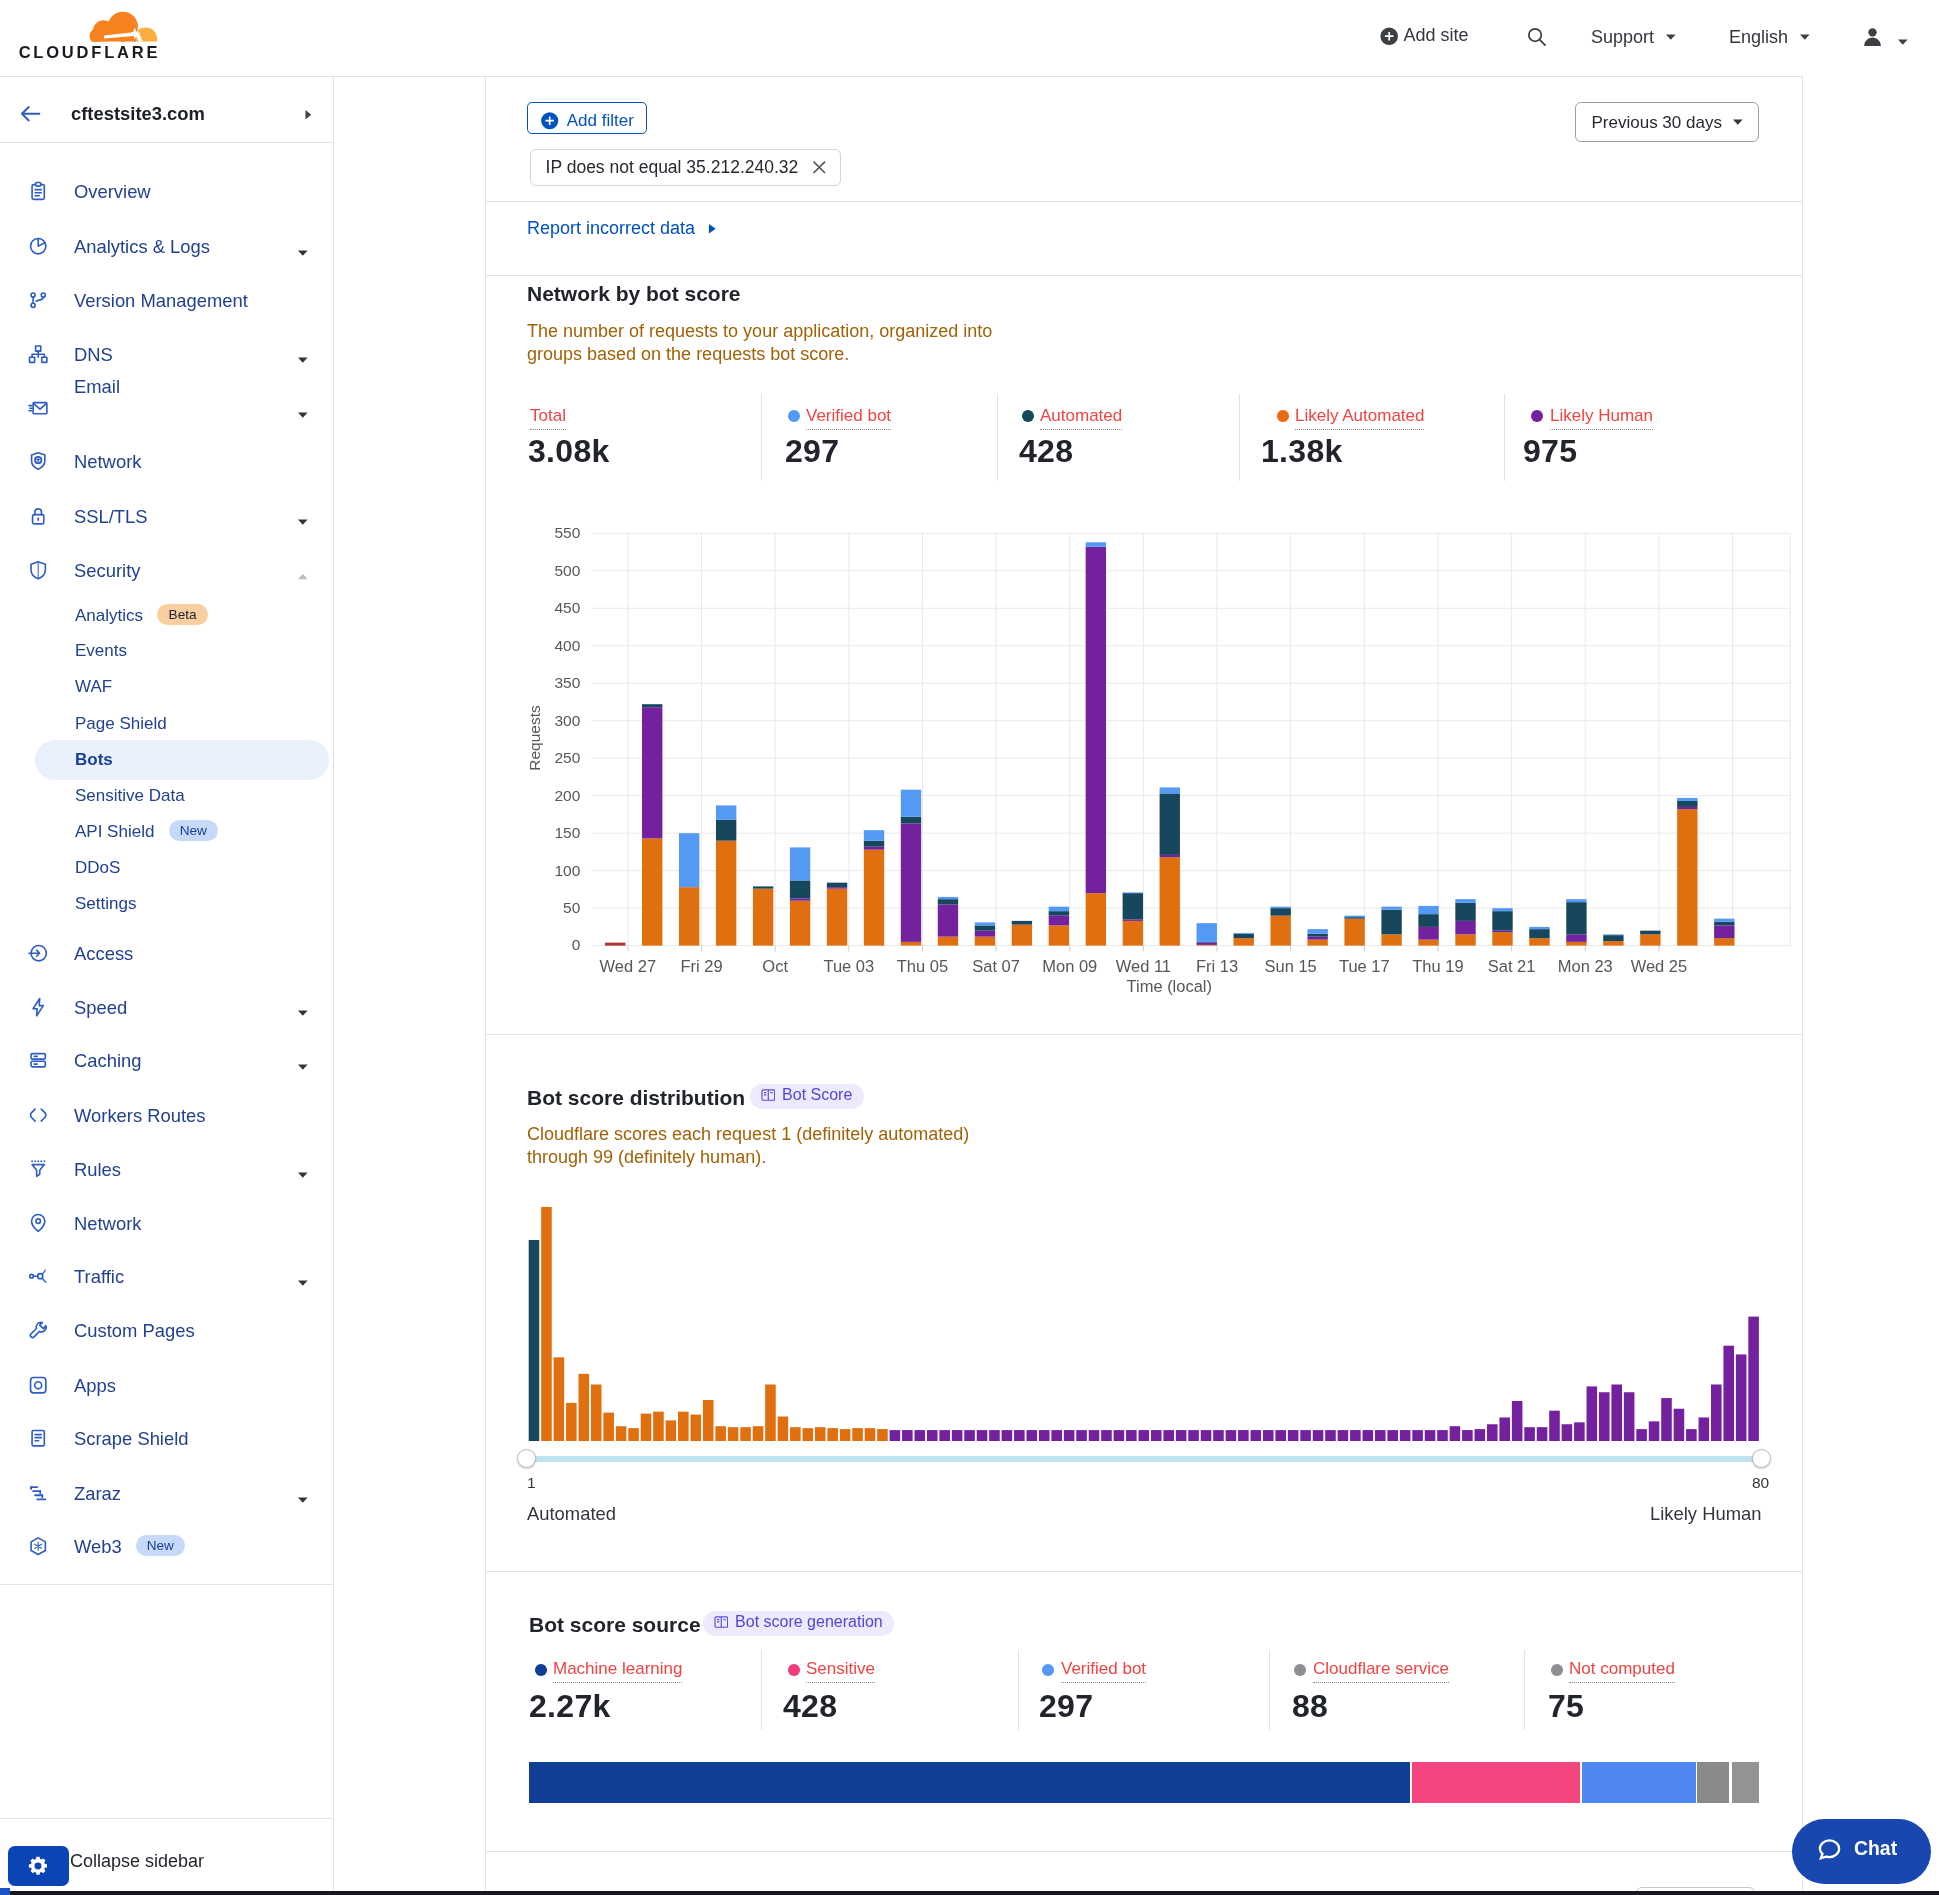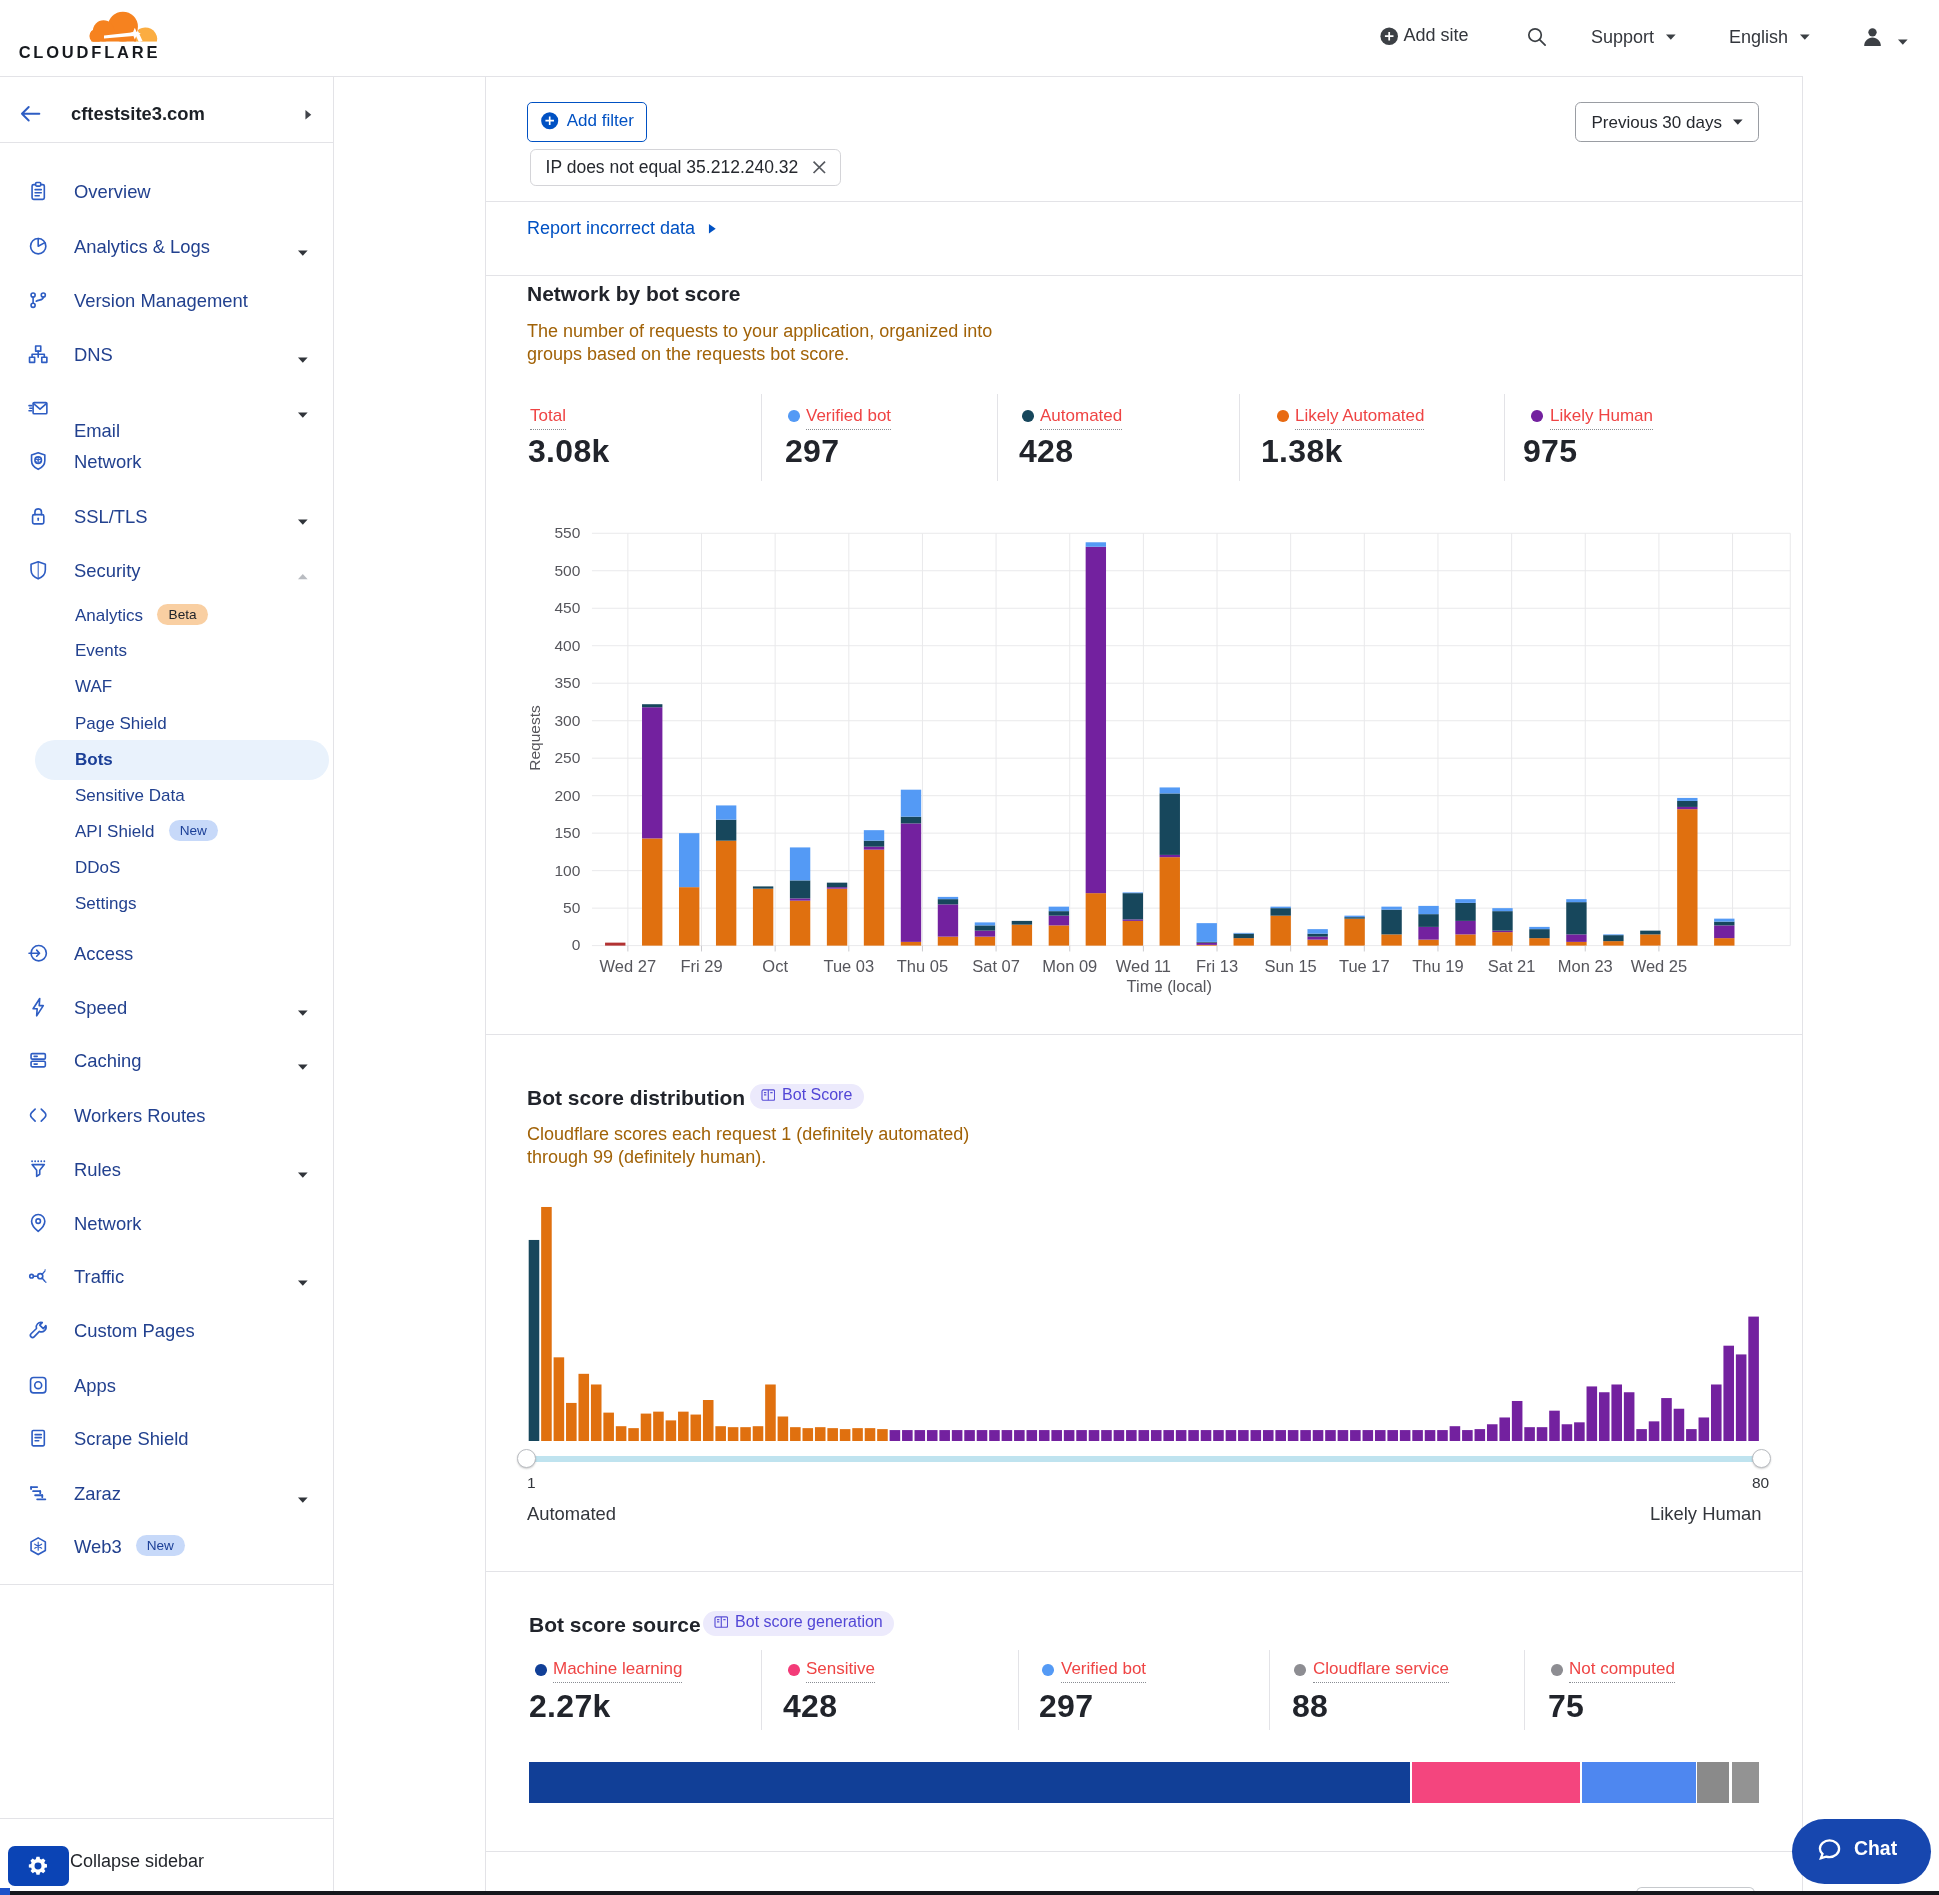--- a/index.html
+++ b/index.html
@@ -102,21 +102,21 @@
     </svg></span>
 <span class="abs ntxt" style="left:74px;top:344px">DNS</span>
 <span class="abs" style="left:297px;top:350px"><svg width="11.6" height="7.8" viewBox="0 0 12 8">
       <path d="M1 1.5 6 7 11 1.5Z" fill="#30343a"></path>
     </svg></span>
 <span class="abs" style="left:28px;top:398px"><svg width="20.4" height="20.4" viewBox="0 0 20 20" fill="none" stroke="#2e5dc3" stroke-width="1.6" stroke-linecap="round" stroke-linejoin="round">
       <rect x="5" y="4.5" width="13.5" height="11" rx="1"></rect>
       <path d="M5.5 5.5 11.8 11 18 5.5"></path>
       <path d="M1 7.5h2.5M1.8 10h2.2M1 12.5h2.5"></path>
     </svg></span>
-<span class="abs ntxt" style="left:74px;top:420px">Email</span>
+<span class="abs ntxt" style="left:74px;top:376px">Email</span>
 <span class="abs" style="left:297px;top:405px"><svg width="11.6" height="7.8" viewBox="0 0 12 8">
       <path d="M1 1.5 6 7 11 1.5Z" fill="#30343a"></path>
     </svg></span>
 <span class="abs" style="left:28px;top:451px"><svg width="20.4" height="20.4" viewBox="0 0 20 20" fill="none" stroke="#2e5dc3" stroke-width="1.6" stroke-linecap="round" stroke-linejoin="round">
       <path d="M10 1.8 16.5 4v5.5c0 4.2-2.8 6.8-6.5 8.5-3.7-1.7-6.5-4.3-6.5-8.5V4Z"></path>
       <circle cx="10" cy="9" r="3.2"></circle>
       <path d="M10 6.5v5M7.8 7.8l4.4 2.4M12.2 7.8l-4.4 2.4" stroke-width="1"></path>
     </svg></span>
 <span class="abs ntxt" style="left:74px;top:451px">Network</span>
 <span class="abs" style="left:28px;top:506px"><svg width="20.4" height="20.4" viewBox="0 0 20 20" fill="none" stroke="#2e5dc3" stroke-width="1.6" stroke-linecap="round" stroke-linejoin="round">
@@ -234,21 +234,21 @@
       <path d="M10.3 2h3.4l.5 2.4 1.5.6 2-1.3 2.4 2.4-1.3 2 .6 1.5 2.4.5v3.4l-2.4.5-.6 1.5 1.3 2-2.4 2.4-2-1.3-1.5.6-.5 2.4h-3.4l-.5-2.4-1.5-.6-2 1.3-2.4-2.4 1.3-2-.6-1.5L2 13.7v-3.4l2.4-.5.6-1.5-1.3-2 2.4-2.4 2 1.3 1.5-.6Z M12 8.2a3.8 3.8 0 1 0 0 7.6 3.8 3.8 0 0 0 0-7.6Z" fill-rule="evenodd"></path>
     </svg></div>
 <span class="abs" style="left:70px;top:1851px;font-size:18px;color:#23262c">Collapse sidebar</span>
 <div class="abs" style="left:485px;top:76px;height:1819px;border-left:1px solid #e3e3e7"></div>
 <div class="abs" style="left:1802px;top:76px;height:1819px;border-left:1px solid #e3e3e7"></div>
 <div class="abs" style="left:486px;top:201px;width:1316px;border-top:1px solid #e3e3e7"></div>
 <div class="abs" style="left:486px;top:275px;width:1316px;border-top:1px solid #e3e3e7"></div>
 <div class="abs" style="left:486px;top:1034px;width:1316px;border-top:1px solid #e3e3e7"></div>
 <div class="abs" style="left:486px;top:1571px;width:1316px;border-top:1px solid #e3e3e7"></div>
 <div class="abs" style="left:486px;top:1851px;width:1316px;border-top:1px solid #e3e3e7"></div>
-<div class="abs" style="left:527px;top:102px;width:120px;height:40px;border:1px solid #0051c3;border-radius:4.9px;color:#0051c3;font-size:17px;padding:7.8px 0 0 11.6px"><svg width="19.4" height="19.4" viewBox="0 0 20 20" style="vertical-align:-4.9px;margin-right:7.8px">
+<div class="abs" style="left:527px;top:102px;width:120px;height:32px;border:1px solid #0051c3;border-radius:4.9px;color:#0051c3;font-size:17px;padding:7.8px 0 0 11.6px"><svg width="19.4" height="19.4" viewBox="0 0 20 20" style="vertical-align:-4.9px;margin-right:7.8px">
       <circle cx="10" cy="10" r="8.8" fill="#0051c3"></circle>
       <path d="M10 5.6v8.8M5.6 10h8.8" stroke="#fff" stroke-width="1.7"></path>
     </svg>Add filter</div>
 <div class="abs" style="left:530px;top:149px;height:37px;border:1px solid #d4d4d8;border-radius:5.8px;color:#26292f;font-size:17.5px;padding:6.8px 13.6px 0 14.6px;white-space:nowrap">IP does not equal 35.212.240.32<svg width="14.6" height="14.6" viewBox="0 0 14 14" stroke="#55585e" stroke-width="1.6" style="margin-left:13.6px;vertical-align:-1.9px">
       <path d="M1.5 1.5 12.5 12.5M12.5 1.5 1.5 12.5"></path>
     </svg></div>
 <div class="abs" style="left:1575px;top:102px;width:184px;height:40px;border:1px solid #9a9da3;border-radius:5.8px;color:#26292f;font-size:17px;padding:7.8px 0 0 15.5px;white-space:nowrap">Previous 30 days<span style="display:inline-block;margin-left:9.7px;vertical-align:1.9px"><svg width="11.6" height="7.8" viewBox="0 0 12 8">
         <path d="M1 1.5 6 7 11 1.5Z" fill="#33363c"></path>
       </svg></span></div>
 <div class="abs" style="left:527px;top:218px;color:#0051c3;font-size:18px;white-space:nowrap">Report incorrect data <svg width="8.7" height="11.6" viewBox="0 0 9 12" style="margin-left:7.8px;vertical-align:-1px">

